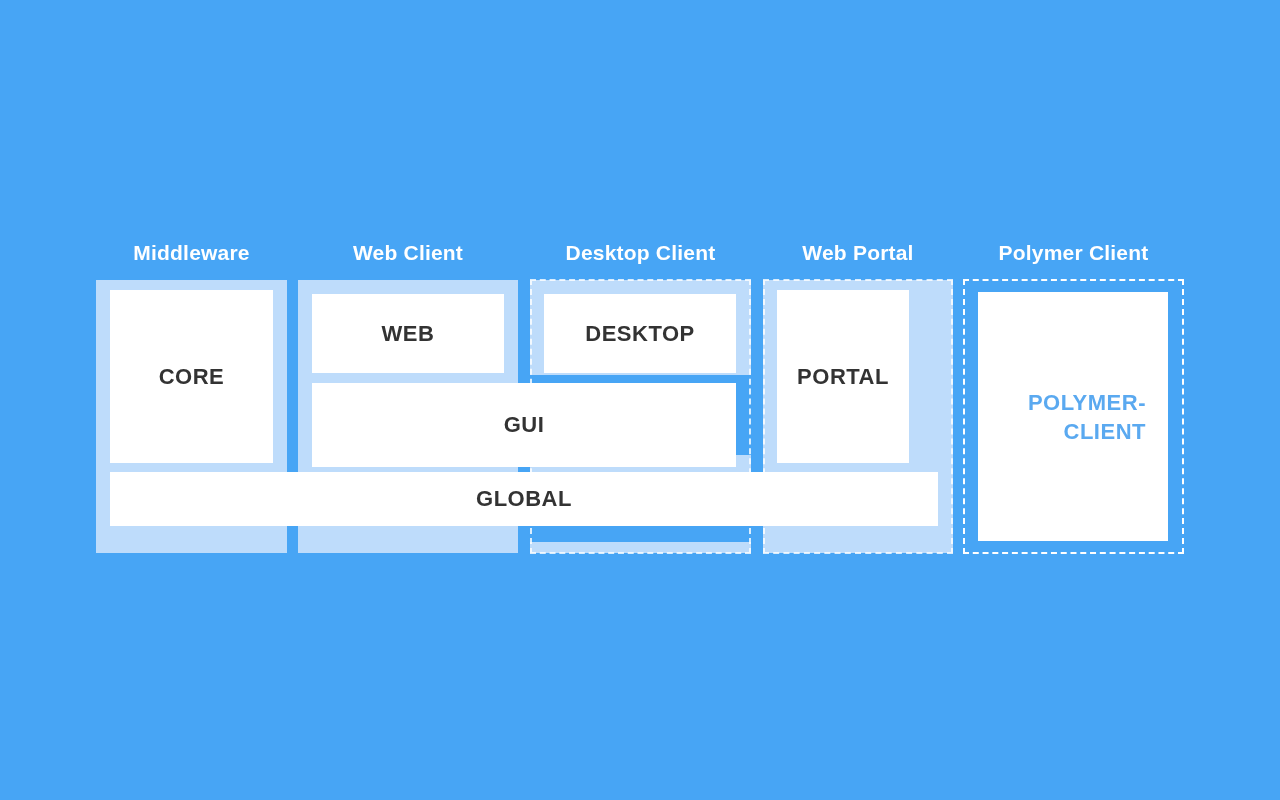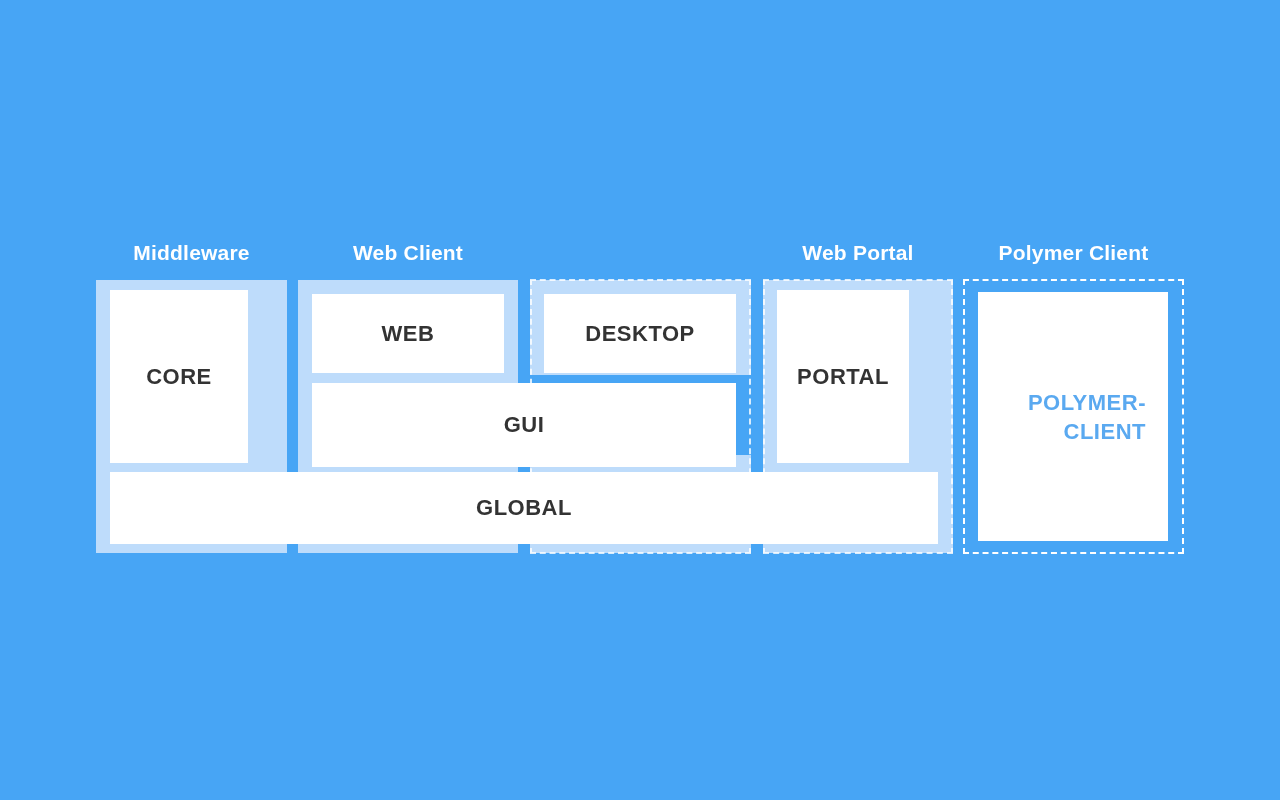--- a/index.html
+++ b/index.html
@@ -87,20 +87,21 @@
 </style>
 </head>
 <body>
 
 <div id="diagram">
 
   <div class="col-header" style="left:96px; top:243px; width:191px;">Middleware</div>
 
   <div class="col-header" style="left:298px; top:243px; width:220px;">Web Client</div>
 
+  <div class="col-header" style="left:530px; top:243px; width:221px;">Desktop Client</div>
 
   <div class="col-header" style="left:763px; top:243px; width:190px;">Web Portal</div>
 
   <div class="col-header" style="left:963px; top:243px; width:221px;">Polymer Client</div>
 
   <div class="panel" style="left:96px; top:280px; width:191px; height:273px;"></div>
 
   <div class="panel" style="left:298px; top:280px; width:220px; height:273px;"></div>
 
   <div class="panel" style="left:530px; top:280px; width:221px; height:95px;"></div>
@@ -110,41 +111,41 @@
   <div class="panel" style="left:530px; top:542px; width:221px; height:11px;"></div>
 
   <div class="panel" style="left:763px; top:280px; width:190px; height:273px;"></div>
 
   <div class="dashed-outline faint" style="left:530px; top:279px; width:221px; height:275px;"></div>
 
   <div class="dashed-outline faint" style="left:763px; top:279px; width:190px; height:275px;"></div>
 
   <div class="dashed-outline" style="left:963px; top:279px; width:221px; height:275px;"></div>
 
-  <div class="box" style="left:110px; top:290px; width:138px; height:173px;">
+  <div class="box" style="left:110px; top:290px; width:163px; height:173px;">
     <span>CORE</span>
   </div>
 
   <div class="box" style="left:312px; top:294px; width:192px; height:79px;">
     <span>WEB</span>
   </div>
 
   <div class="box" style="left:544px; top:294px; width:192px; height:79px;">
     <span>DESKTOP</span>
   </div>
 
   <div class="box" style="left:777px; top:290px; width:132px; height:173px;">
     <span>PORTAL</span>
   </div>
 
   <div class="box" style="left:312px; top:383px; width:424px; height:84px;">
     <span>GUI</span>
   </div>
 
-  <div class="box" style="left:110px; top:472px; width:828px; height:72px;">
+  <div class="box" style="left:110px; top:472px; width:828px; height:54px;">
     <span>GLOBAL</span>
   </div>
 
   <div class="box accent-text" style="left:978px; top:292px; width:190px; height:249px;">
     <div class="poly-inner">
       <div>POLYMER-</div>
       <div>CLIENT</div>
     </div>
   </div>
 

